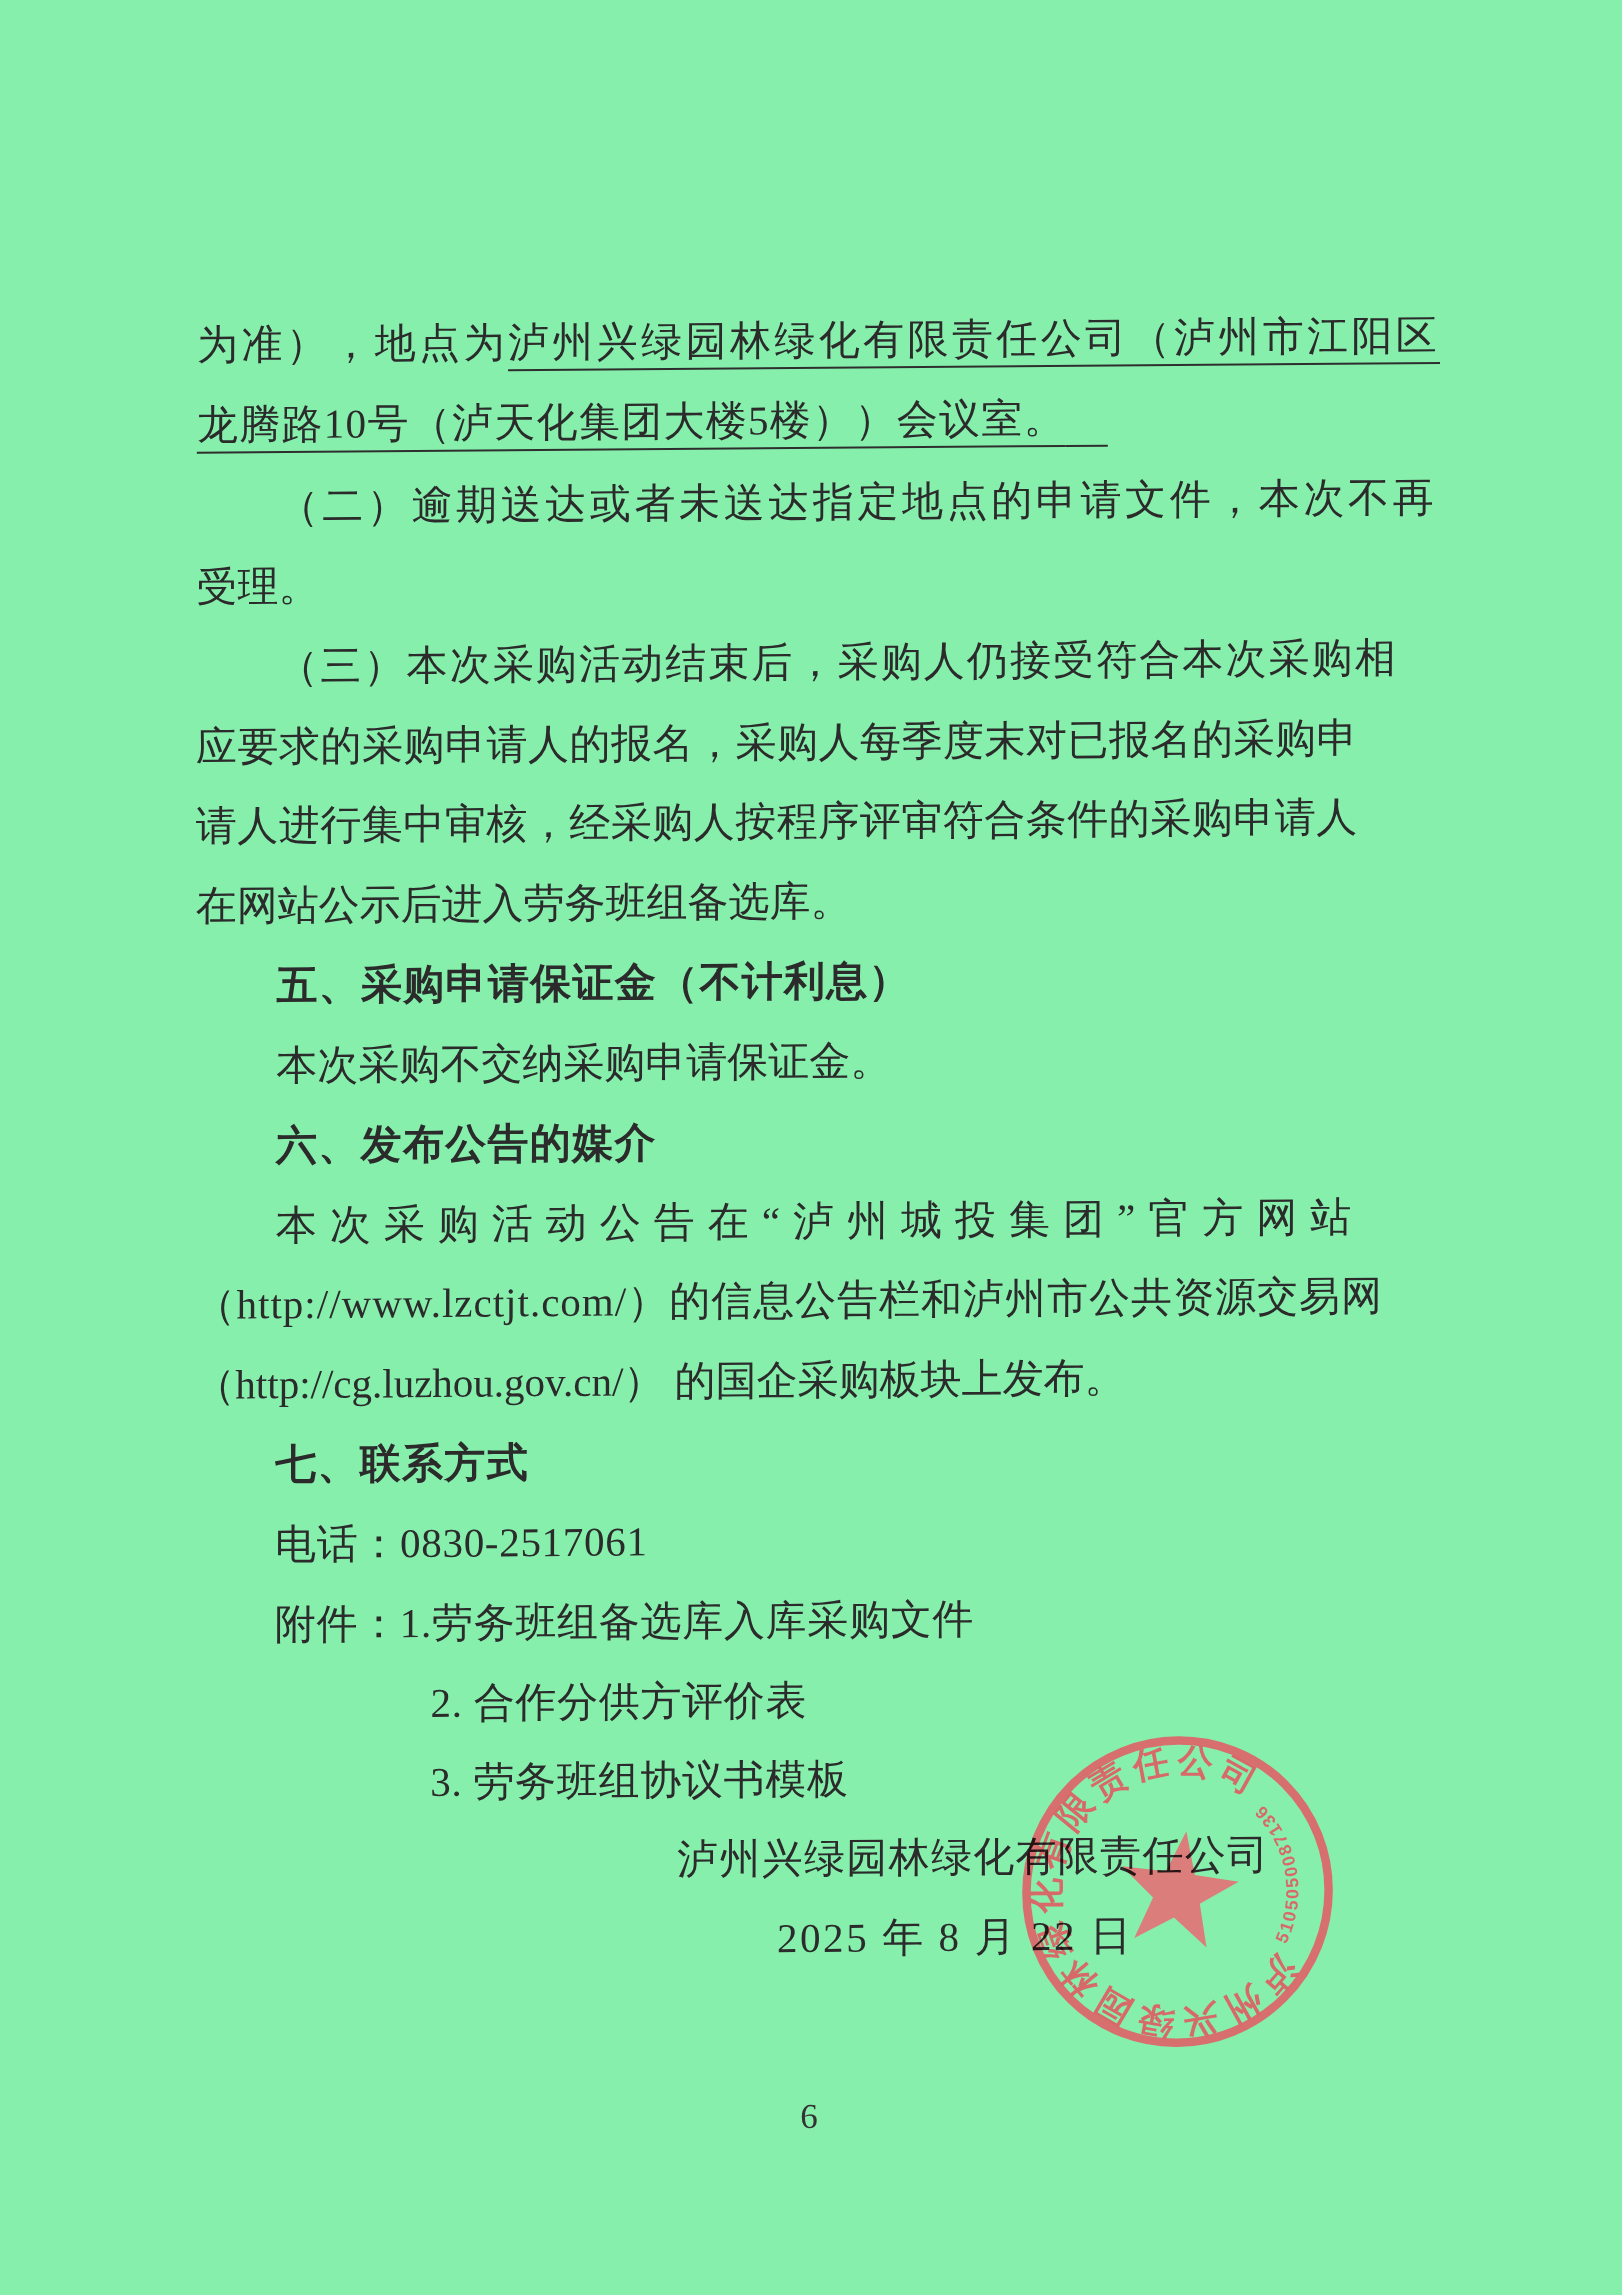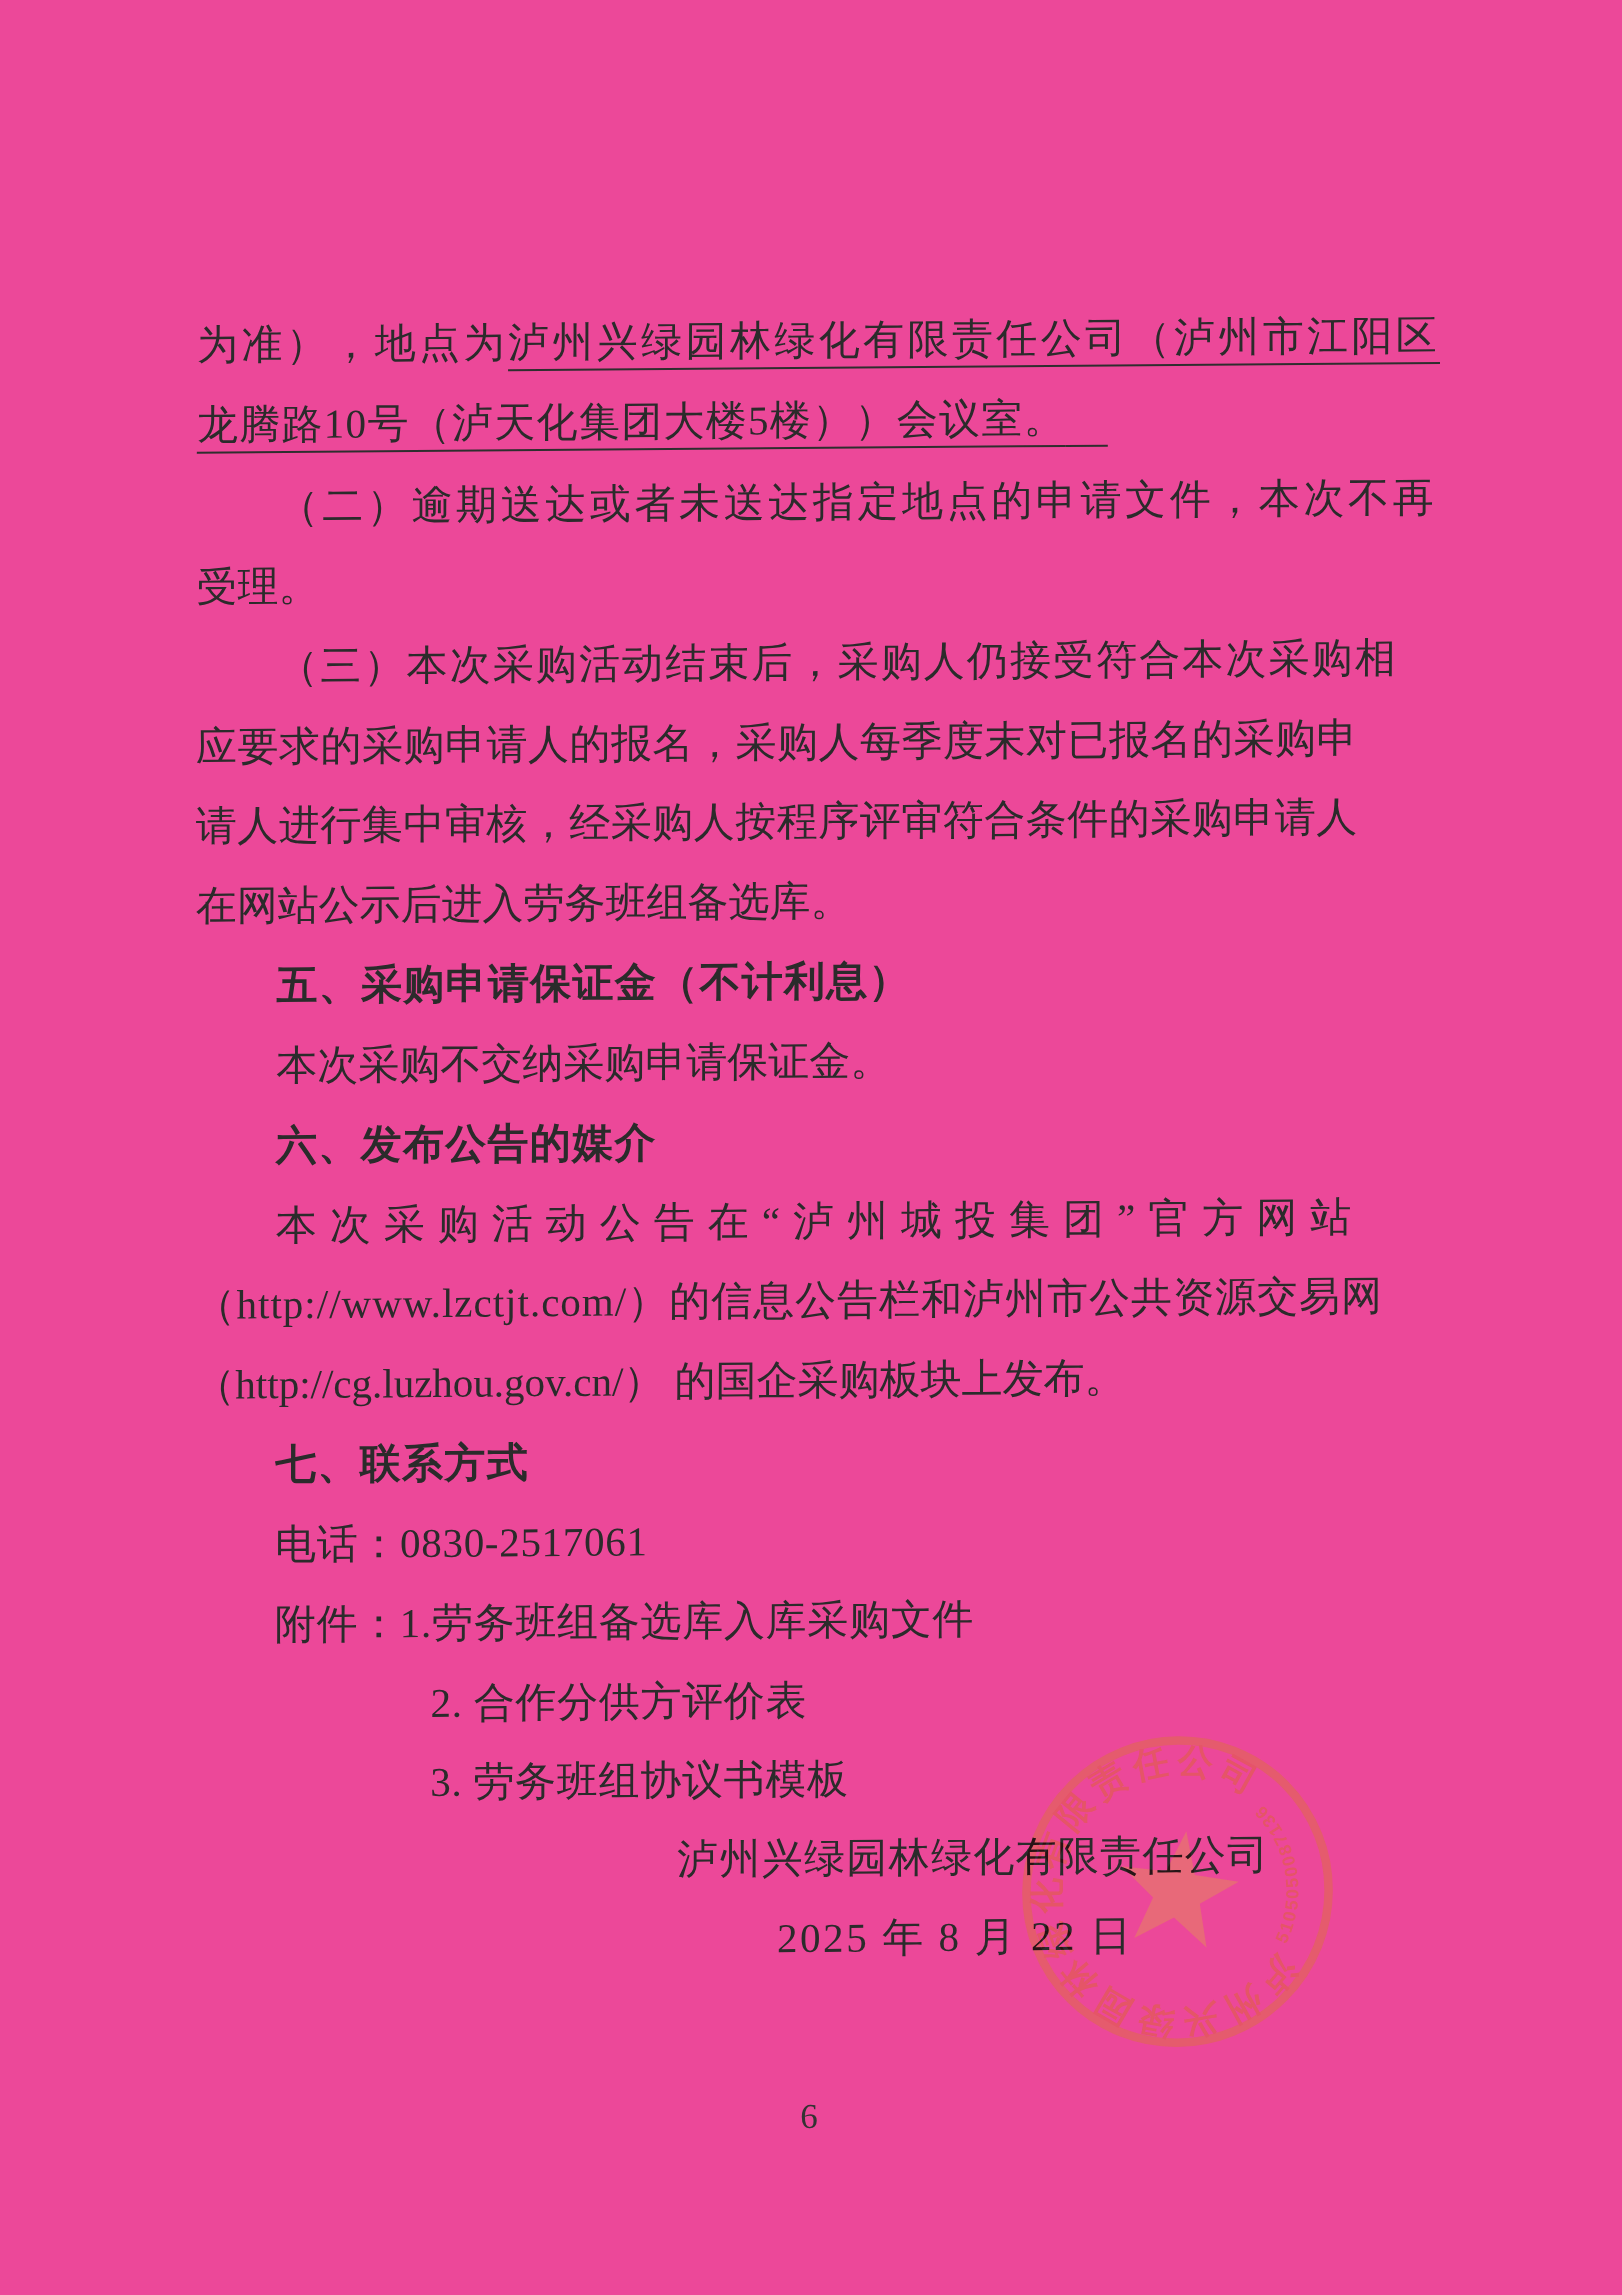--- a/index.html
+++ b/index.html
@@ -1,19 +1,19 @@
 <!DOCTYPE html>
 <html style="font-size:10.5px"><head>
 <meta charset="utf-8">
 <style>
   html,body{margin:0;padding:0;background:#9a9a9a;}
   .page{
     position:relative;
     width:1623px;height:2295px;
-    background:#ec4899;
+    background:#86efac;
     overflow:hidden;
     font-family:"Liberation Serif","DejaVu Serif",serif;
     color:#2b2b2b;
   }
   .content{
     position:absolute;inset:0;
     transform:rotate(-0.45deg) skewX(-0.6deg);
     transform-origin:50% 50%;
   }
   .line{

